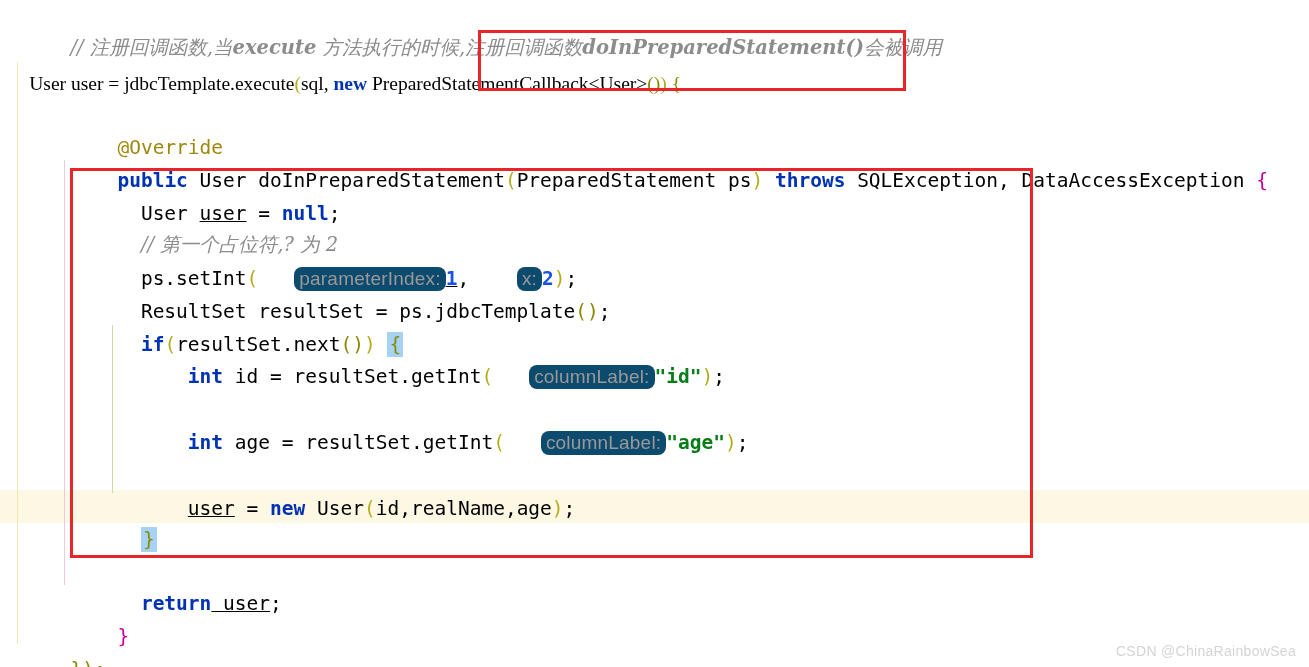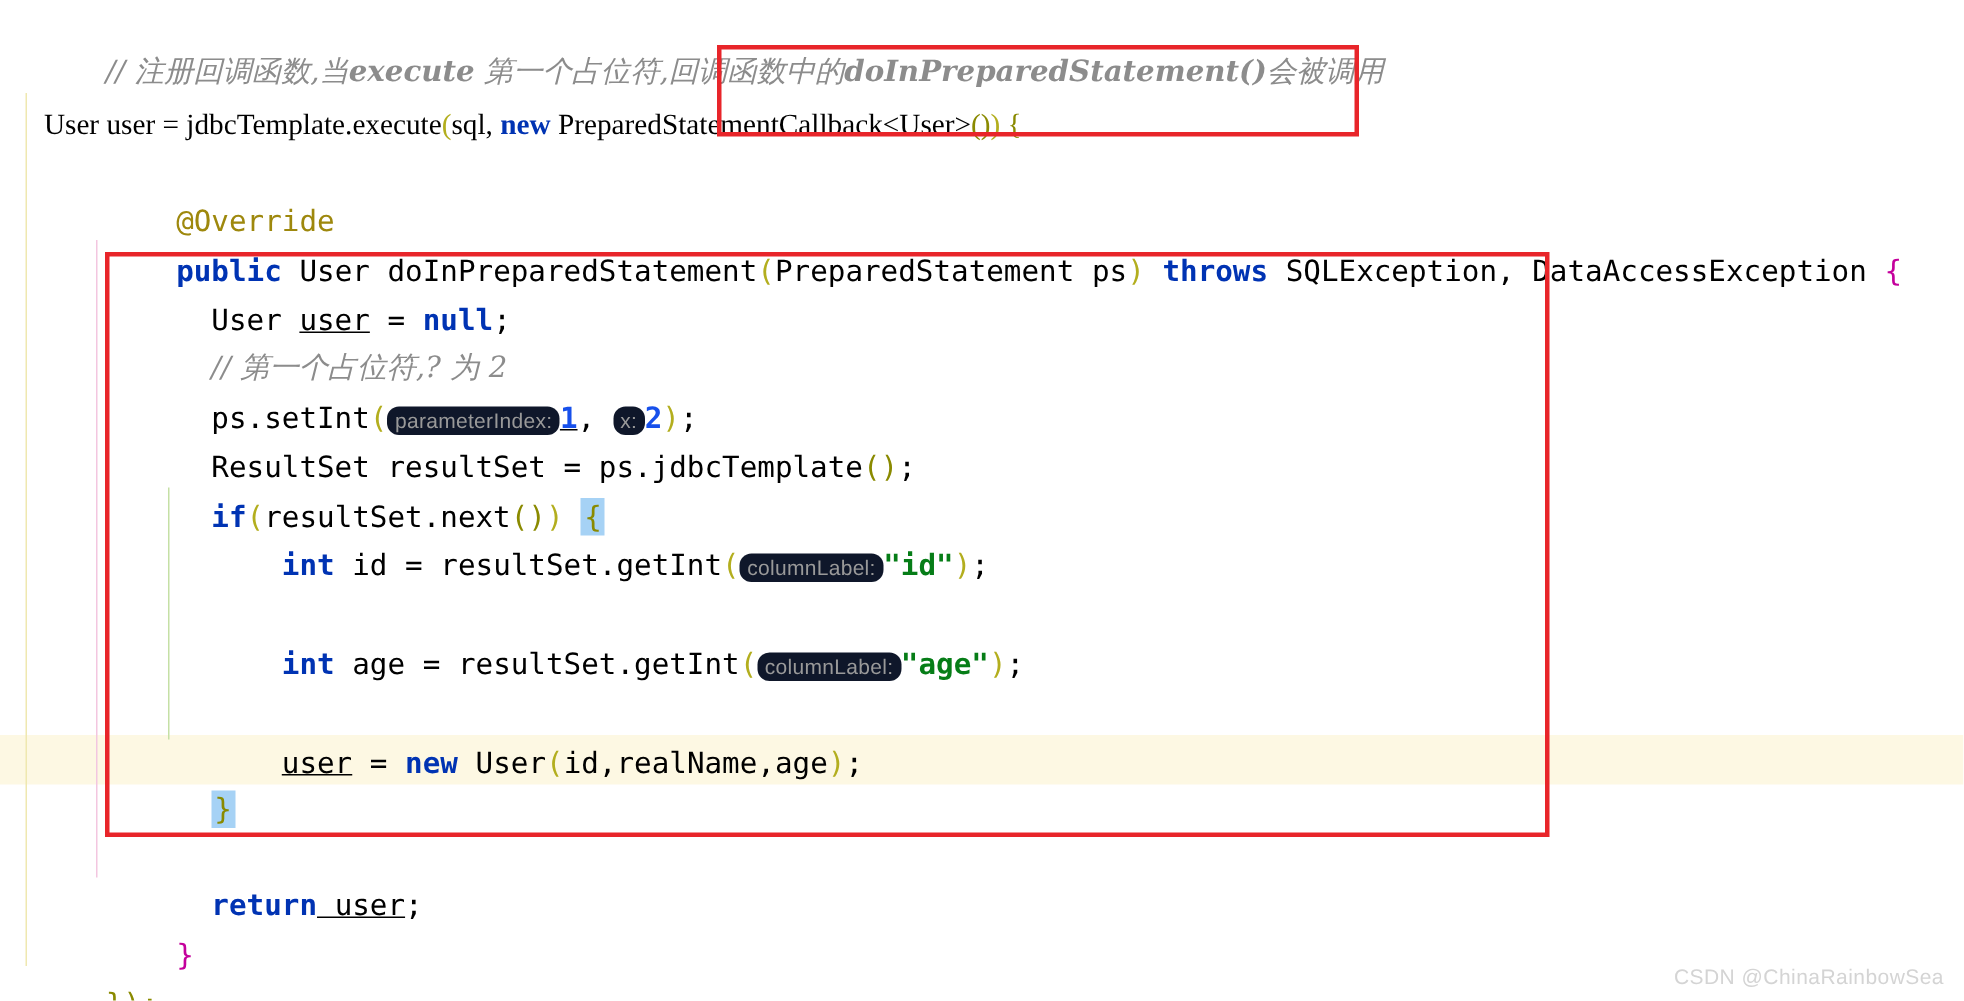--- a/index.html
+++ b/index.html
@@ -77,28 +77,29 @@
   .cmt      {
     color: #8c8c8c;
     font-style: italic;
     font-family: "DejaVu Serif", "Liberation Serif", serif;
     font-weight: normal;
   }
   .cmt-b { font-weight: bold; }
 
   
   .hint {
-    background: #0f172a;
+    background: #0c4a6e;
     color: #999999;
     border-radius: 8px;
     padding: 1px 5px 2px 5px;
-    font-size: 14px;
+    font-size: 19px;
     font-family: "Liberation Sans", sans-serif;
     font-style: normal;
     letter-spacing: 0.2px;
+    margin-left: 36px;
   }
 
   
   .brace-hl {
     background: #a6d2f5;
     padding: 1px 2px;
   }
 
   
   .watermark {
@@ -121,21 +122,21 @@
   <div class="current-line-band" style="top:490px;"></div>
 
   <div class="indent-guide" style="left:17px; top:62px; height:582px; background:#efe8b0;"></div>
   <div class="indent-guide" style="left:64px; top:160px; height:425px; background:#f3c6e0;"></div>
   <div class="indent-guide" style="left:112px; top:325px; height:168px; background:#c5e0a5;"></div>
 
   <div class="red-box" style="left:478px; top:30px; width:428px; height:61px;"></div>
   <div class="red-box" style="left:70px; top:168px; width:963px; height:390px;"></div>
 
   <div class="code-line" style="top:-2px;">
-    <span class="ind">  </span><span class="cmt"><span>// </span><span>注册回调函数,当</span><span class="cmt-b">execute</span><span> 第一个占位符,回调函数中的</span><span class="cmt-b">doInPreparedStatement()</span><span>会被调用</span></span>
+    <span class="ind">  </span><span class="cmt"><span>// </span><span>注册回调函数,当</span><span class="cmt-b">execute</span><span> 方法执行的时候,注册回调函数</span><span class="cmt-b">doInPreparedStatement()</span><span>会被调用</span></span>
   </div>
 
   <div class="code-line" style="top:34px;font-family:Liberation Serif, serif;">
     <span class="ind">  </span><span class="type">User</span><span class="plain"> user </span><span class="plain">= </span><span class="plain">jdbcTemplate.execute</span><span class="paren-y">(</span><span class="plain">sql</span><span class="plain">, </span><span class="kw">new</span><span class="plain"> PreparedStatementCallback&lt;User&gt;</span><span class="paren-g">()</span><span class="paren-y">)</span><span class="paren-g"> {</span>
   </div>
 
   <div class="code-line" style="top:98px;">
     <span class="ind">      </span><span class="anno">@Override</span>
   </div>
 

